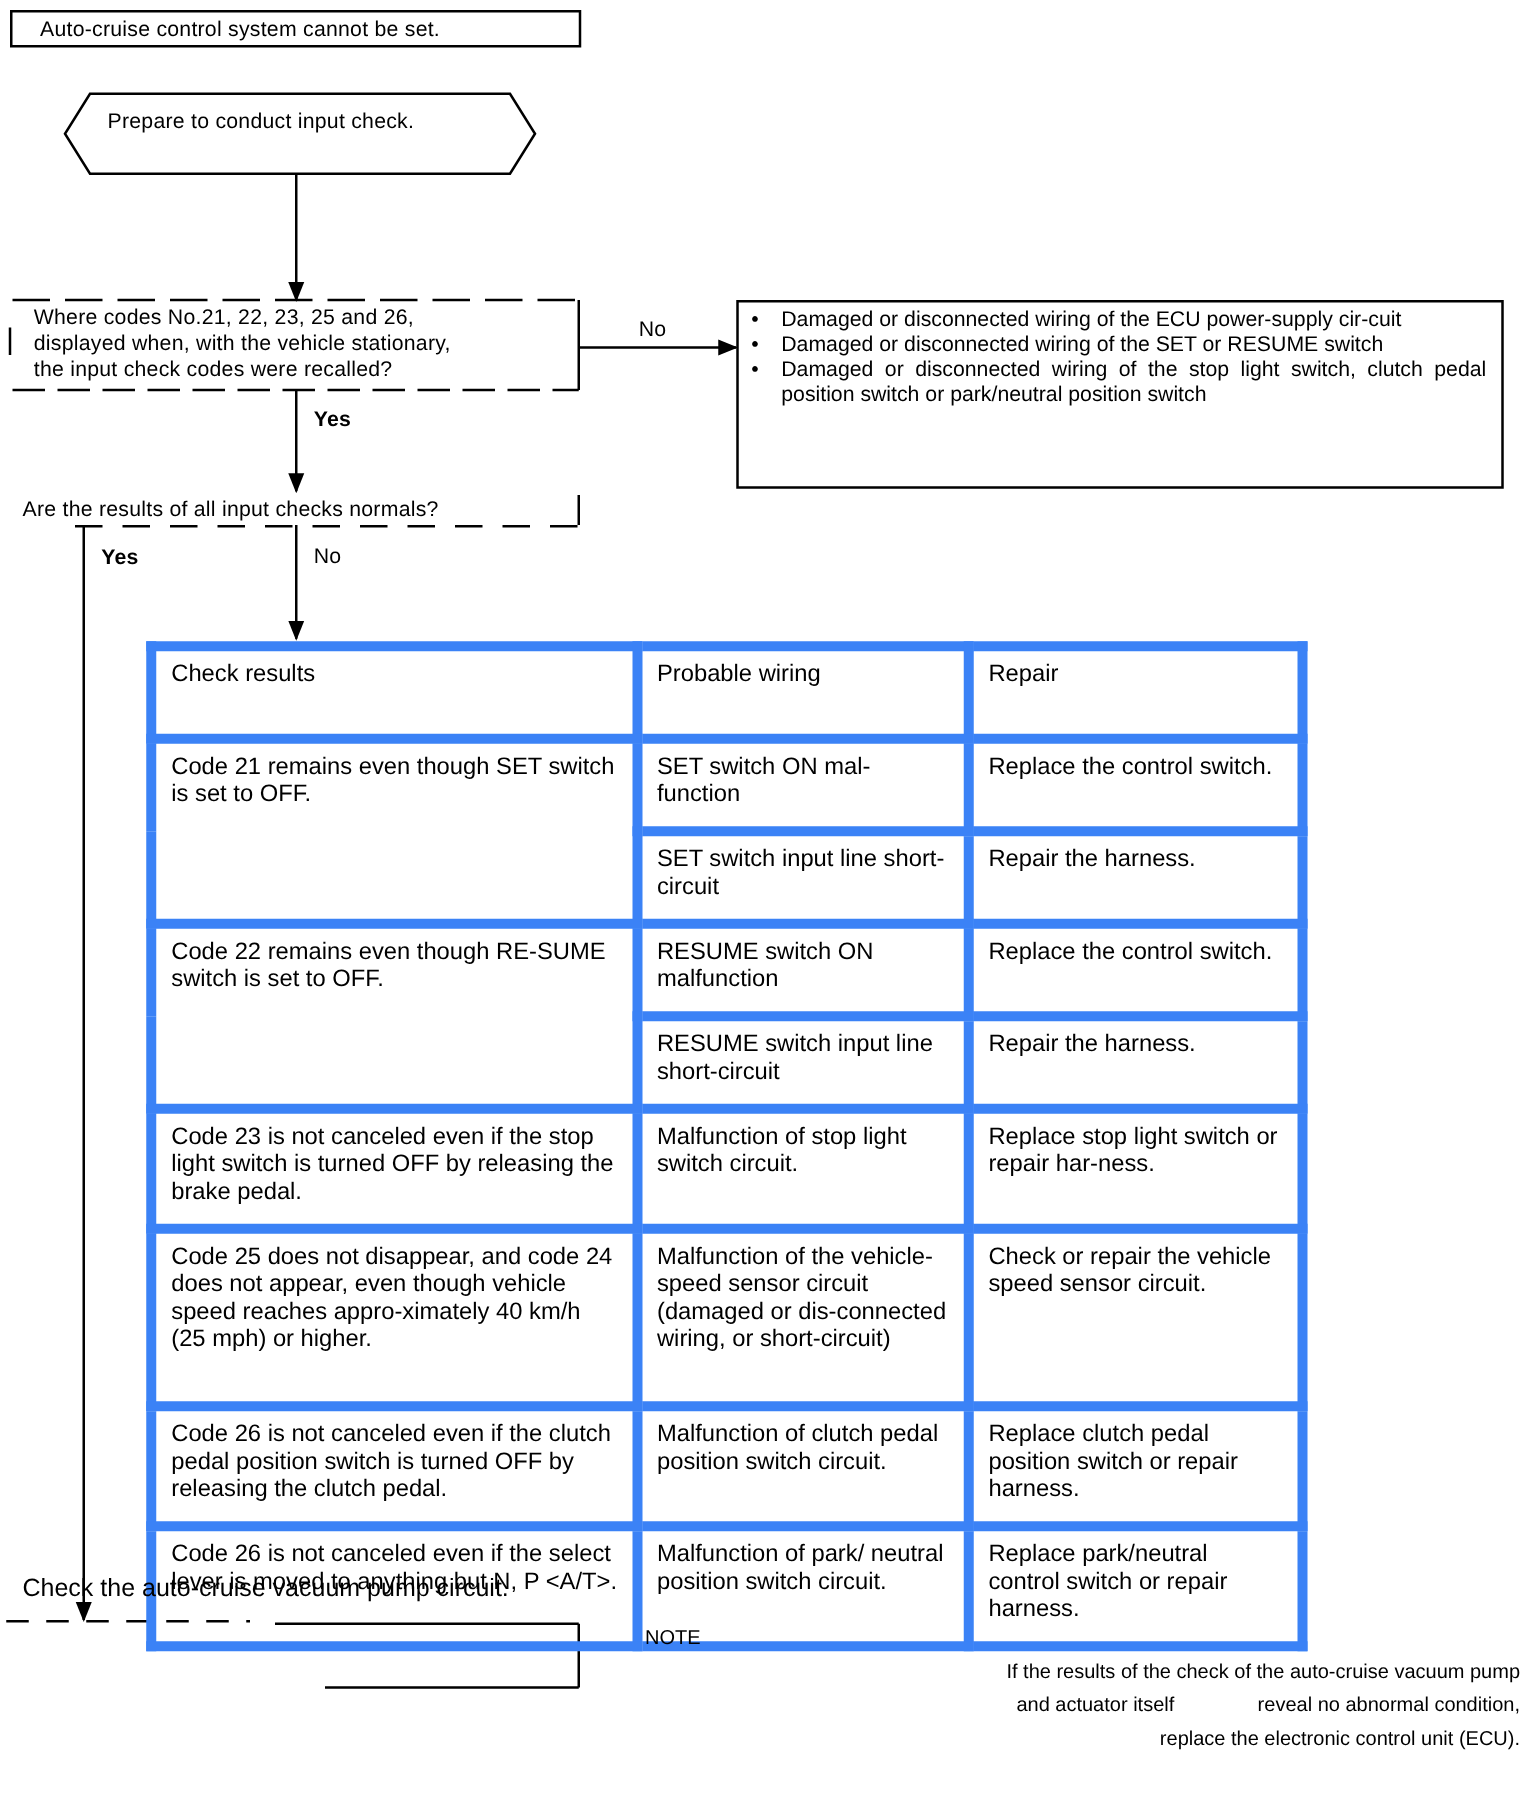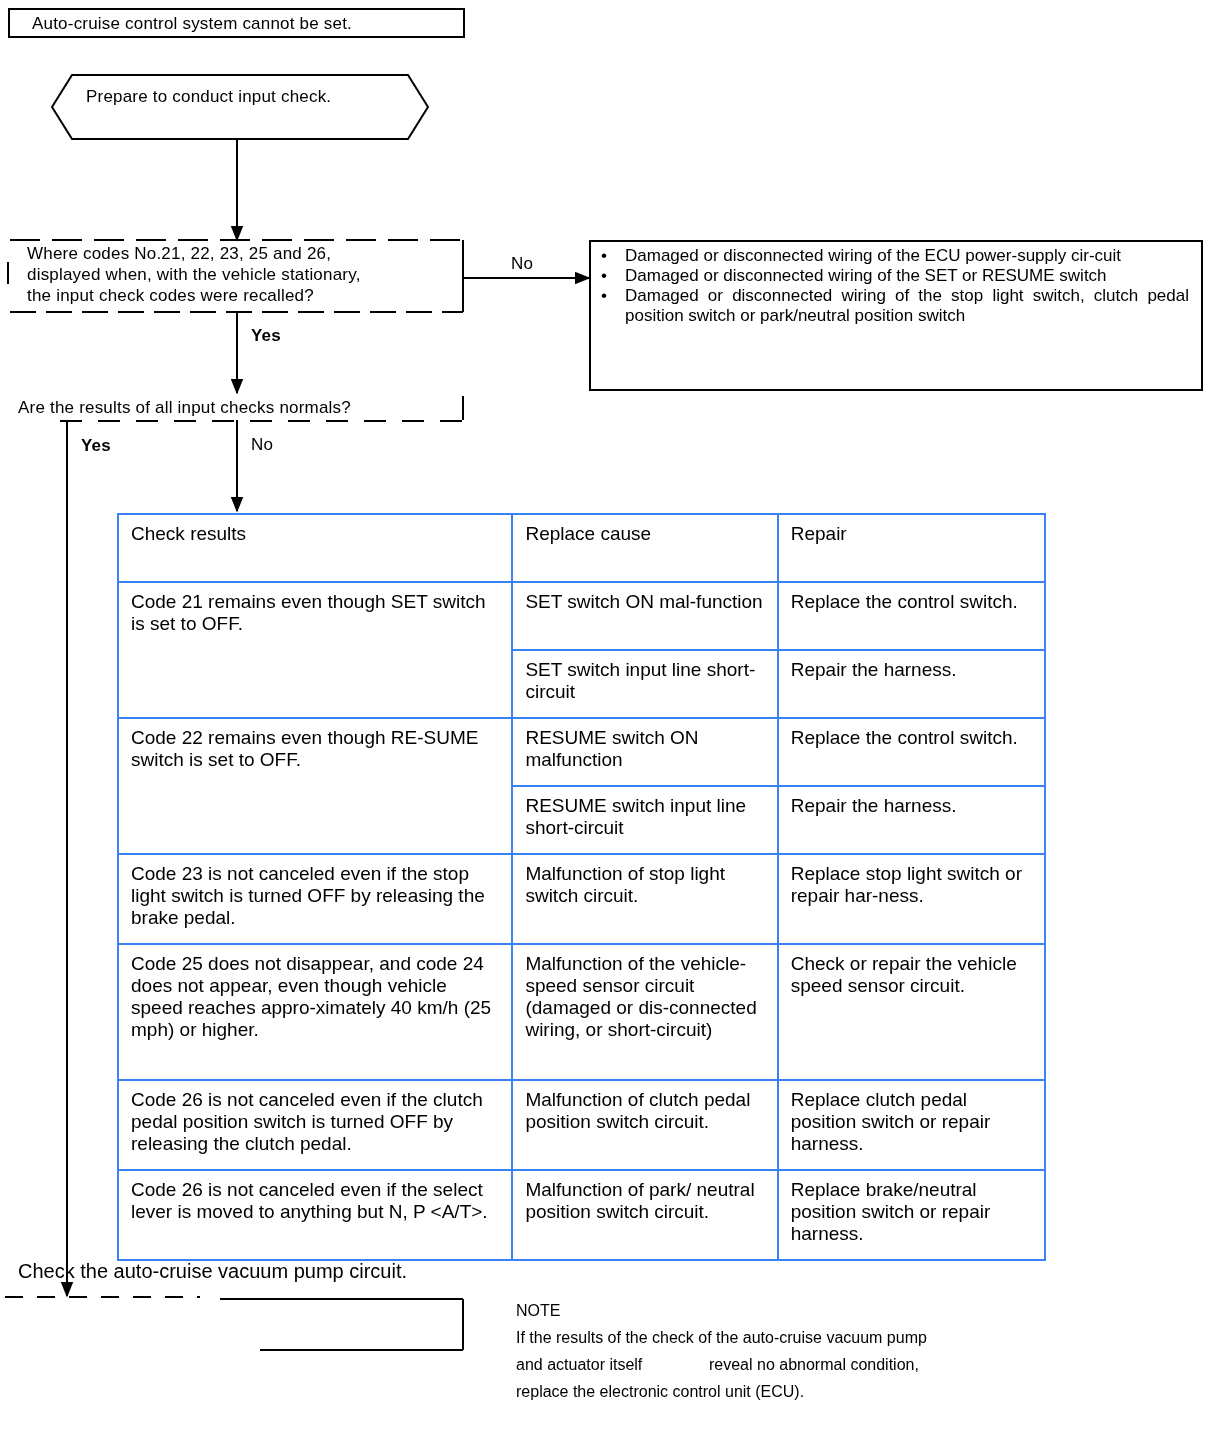--- a/index.html
+++ b/index.html
@@ -8,34 +8,34 @@
   .abs { position: absolute; }
   .box { position: absolute; border: 2px solid #000; box-sizing: border-box; background: #fff; }
   .t { font-size: 17px; line-height: 21px; letter-spacing: 0.2px; }
   .t-bold { font-weight: bold; }
   svg.lines { position: absolute; left: 0; top: 0; }
   .justify { text-align: justify; text-align-last: left; }
 
   
   table.ct { position: absolute; left: 117px; top: 513px; width: 929px; border-collapse: collapse;
              font-family: "Liberation Sans", sans-serif; font-size: 19px; line-height: 22px; }
-  table.ct td { border: 2px solid #3b82f6; vertical-align: top; padding: 8px 10px 6px 12px; }
+  table.ct td { border: 8px solid #3b82f6; vertical-align: top; padding: 8px 10px 6px 12px; }
   table.ct tr.hdr td { height: 52px; }
   .c1 { width: 370px; }
   .c2 { width: 241px; }
   .c3 { width: 243px; }
 
   .causes { position: absolute; left: 589px; top: 240px; width: 614px; height: 151px;
             border: 2px solid #000; box-sizing: border-box; padding: 4px 12px 0 8px; font-size: 17px; line-height: 20px; }
   .causes ul { margin: 0; padding: 0; list-style: none; }
   .causes li { position: relative; padding-left: 26px; text-align: justify; text-align-last: left; }
   .causes li .bullet { position: absolute; left: 2px; top: 0; }
 
   .note { position: absolute; left: 516px; top: 1297px; width: 700px; font-size: 16px; line-height: 27px; }
-  .note .para { white-space: pre; }
+  .note .para { white-space: pre; text-align: right; }
 </style>
 </head>
 <body>
 
 <svg class="lines" width="1216" height="1440">
   <defs>
     <marker id="arr" viewBox="0 0 10 10" refX="9" refY="5" markerWidth="8" markerHeight="8" orient="auto">
       <path d="M0,1 L10,5 L0,9 z" fill="#000"></path>
     </marker>
   </defs>
@@ -90,21 +90,21 @@
 </div>
 
 <div class="t abs" style="left:18px; top:397px;">Are the results of all input checks normals?</div>
 <div class="t abs t-bold" style="left:81px; top:435px;">Yes</div>
 <div class="t abs" style="left:251px; top:434px;">No</div>
 
 <table class="ct">
   <tbody>
       <tr class="hdr">
     <td class="c1">Check results</td>
-    <td class="c2">Replace cause</td>
+    <td class="c2">Probable wiring</td>
     <td class="c3">Repair</td>
   </tr>
   <tr>
     <td rowspan="2">Code 21 remains even though SET switch is set to OFF.</td>
     <td style="height:52px">SET switch ON mal-function</td>
     <td>Replace the control switch.</td>
   </tr>
   <tr>
     <td style="height:52px">SET switch input line short-circuit</td>
     <td>Repair the harness.</td>
@@ -129,21 +129,21 @@
     <td>Check or repair the vehicle speed sensor circuit.</td>
   </tr>
   <tr>
     <td style="height:74px">Code 26 is not canceled even if the clutch pedal position switch is turned OFF by releasing the clutch pedal.</td>
     <td>Malfunction of clutch pedal position switch circuit.</td>
     <td>Replace clutch pedal position switch or repair harness.</td>
   </tr>
   <tr>
     <td style="height:74px">Code 26 is not canceled even if the select lever is moved to anything but N, P &lt;A/T&gt;.</td>
     <td>Malfunction of park/ neutral position switch circuit.</td>
-    <td>Replace brake/neutral position switch or repair harness.</td>
+    <td>Replace park/neutral control switch or repair harness.</td>
   </tr>
 </tbody>
   </table>
 
 <div class="abs" style="left:18px; top:1260px; font-size:20px;">Check the auto-cruise vacuum pump circuit.</div>
 
 <div class="note">
   <div>NOTE</div>
   <div class="para">If the results of the check of the auto-cruise vacuum pump</div>
   <div class="para">and actuator itself               reveal no abnormal condition,</div>

